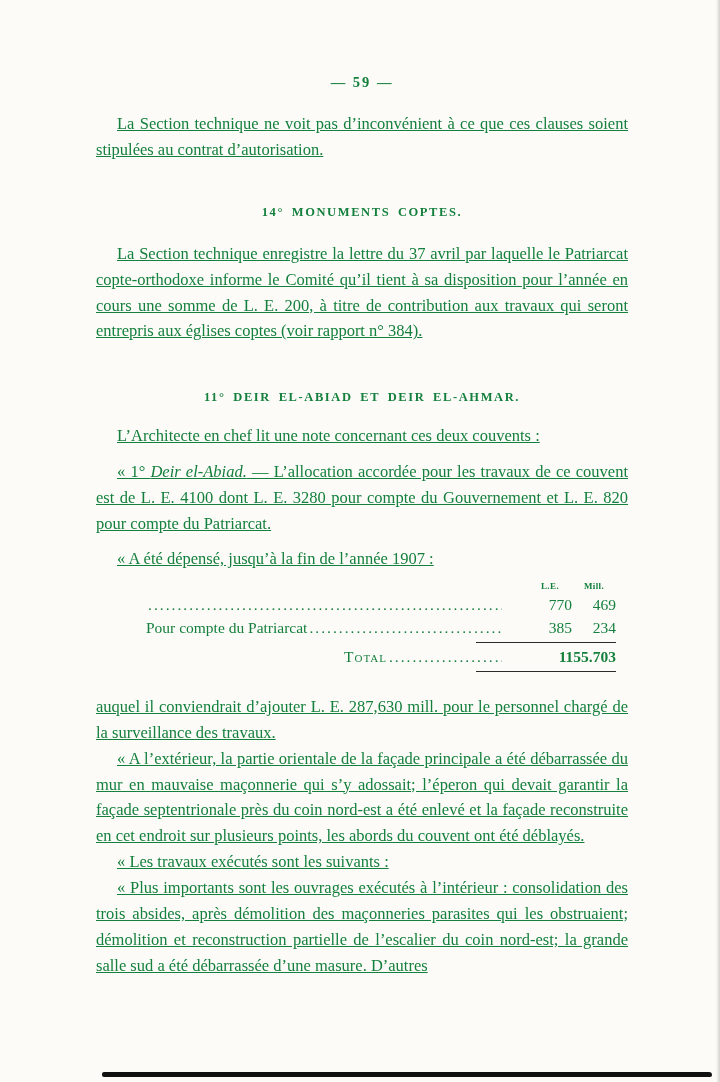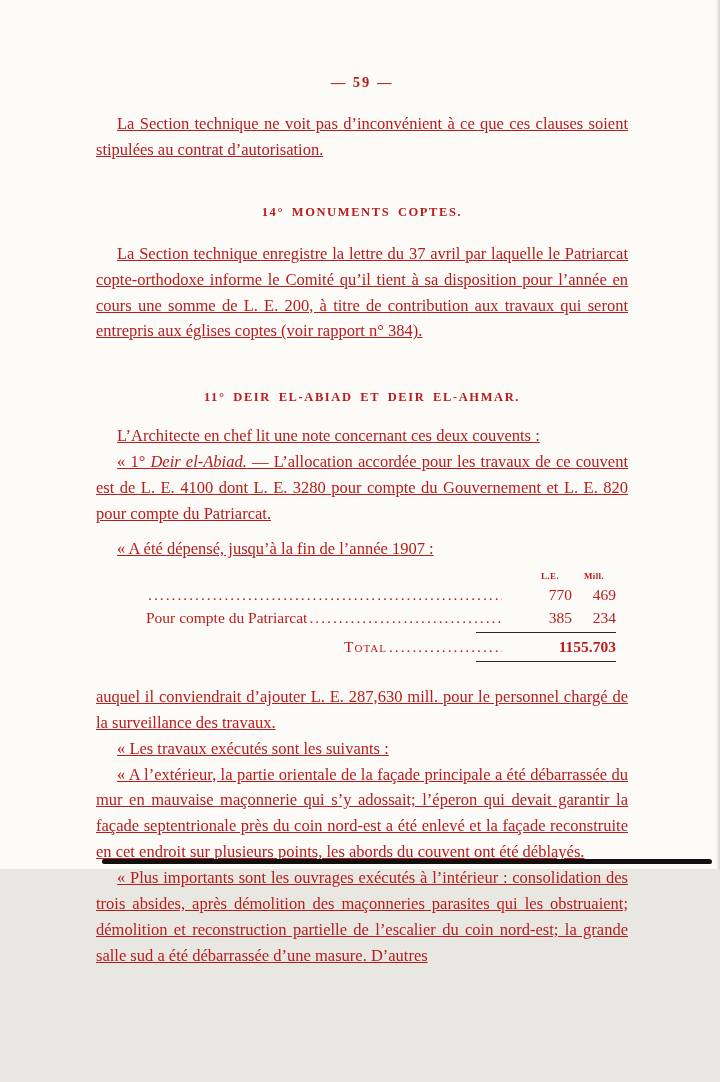--- a/index.html
+++ b/index.html
@@ -8,27 +8,27 @@
   }
   body {
     width: 720px;
     height: 1082px;
     overflow: hidden;
     background: #e9e7e2;
   }
   .page {
     position: relative;
     width: 720px;
-    height: 869px;
+    height: 1082px;
     background: #fcfbf8;
     padding: 74px 92px 0 96px;
     box-sizing: border-box;
     font-family: "Liberation Serif", "DejaVu Serif", serif;
     font-size: 16.5px;
-    color: #b91c1c;
+    color: #15803d;
   }
   .page-number {
     text-align: center;
     font-size: 14.5px;
     font-weight: bold;
     letter-spacing: 2px;
     margin-bottom: 20px;
   }
   .body-text {
     margin: 0;
@@ -40,21 +40,21 @@
   .section-heading {
     margin: 0;
     text-align: center;
     font-size: 12.5px;
     font-weight: bold;
     letter-spacing: 1.6px;
     word-spacing: 3px;
   }
   .h10 { margin: 42px 0 21px; }
   .h11 { margin: 46px 0 18px; }
-  .gap-after { }
+  .gap-after { margin-bottom: 10px; }
   .italic { font-style: italic; }
 
   .fin-table {
     margin: 9px 12px 6px 50px;
     font-size: 15.5px;
   }
   .fin-header {
     display: flex;
     justify-content: flex-end;
     font-size: 9px;
@@ -169,22 +169,22 @@
     <div class="fin-total">
       <span class="total-label">Total</span>
       <span class="leader">......................................................</span>
       <span class="total-value">1155.703</span>
     </div>
     <div class="fin-rule bottom"></div>
   </div>
 
   <p class="body-text after-table">auquel il conviendrait d’ajouter L. E. 287,630 mill. pour le personnel chargé de la surveillance des travaux.</p>
 
+  <p class="body-text indent">« A l’extérieur, la partie orientale de la façade principale a été débarrassée du mur en mauvaise maçonnerie qui s’y adossait; l’éperon qui devait garantir la façade septentrionale près du coin nord-est a été enlevé et la façade reconstruite en cet endroit sur plusieurs points, les abords du couvent ont été déblayés.</p>
+
   <p class="body-text indent">« Les travaux exécutés sont les suivants :</p>
-
-  <p class="body-text indent">« A l’extérieur, la partie orientale de la façade principale a été débarrassée du mur en mauvaise maçonnerie qui s’y adossait; l’éperon qui devait garantir la façade septentrionale près du coin nord-est a été enlevé et la façade reconstruite en cet endroit sur plusieurs points, les abords du couvent ont été déblayés.</p>
 
   <p class="body-text indent">« Plus importants sont les ouvrages exécutés à l’intérieur : consolidation des trois absides, après démolition des maçonneries parasites qui les obstruaient; démolition et reconstruction partielle de l’escalier du coin nord-est; la grande salle sud a été débarrassée d’une masure. D’autres</p>
 
   <div class="scan-line"></div>
   <div class="edge-shade"></div>
 
 </div>
 
 </body></html>

